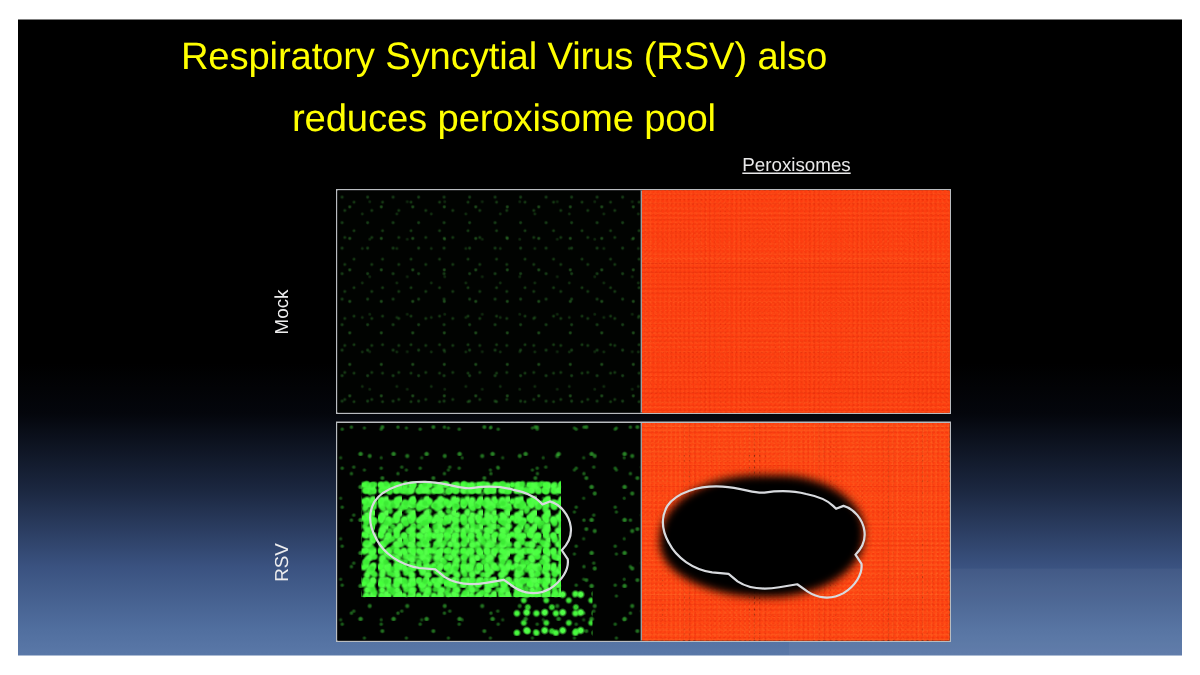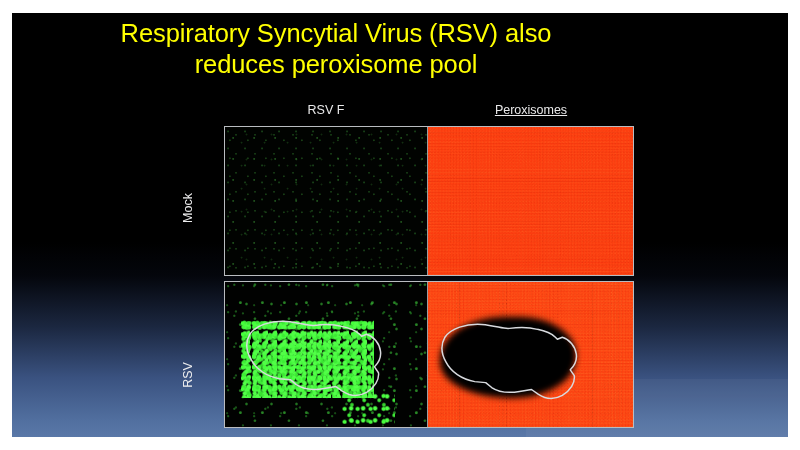--- a/index.html
+++ b/index.html
@@ -43,21 +43,21 @@
   }
 
   #title {
     position: absolute;
     left: 0;
     top: 5px;
     width: 648px;
     text-align: center;
     color: #ffff00;
     font-size: 25.5px;
-    line-height: 31px;
+    line-height: 41px;
     font-weight: normal;
     letter-spacing: -0.1px;
     white-space: pre-line;
   }
 
   
   #figure {
     position: absolute;
     left: 148px;
     top: 78px;
@@ -317,21 +317,20 @@
 
 <div id="slide">
 
   <div id="accent-band"></div>
 
   <div id="title">Respiratory Syncytial Virus (RSV) also
 reduces peroxisome pool</div>
 
   <div id="figure">
 
-    <div class="col-head" id="head-rsvf">RSV F</div>
     <div class="col-head" id="head-peroxisomes">Peroxisomes</div>
 
     <div class="row-label" id="label-mock">Mock</div>
     <div class="row-label" id="label-rsv">RSV</div>
 
     <div id="grid">
 
       <div class="panel-row" id="row-mock">
 
         <div class="panel left">

